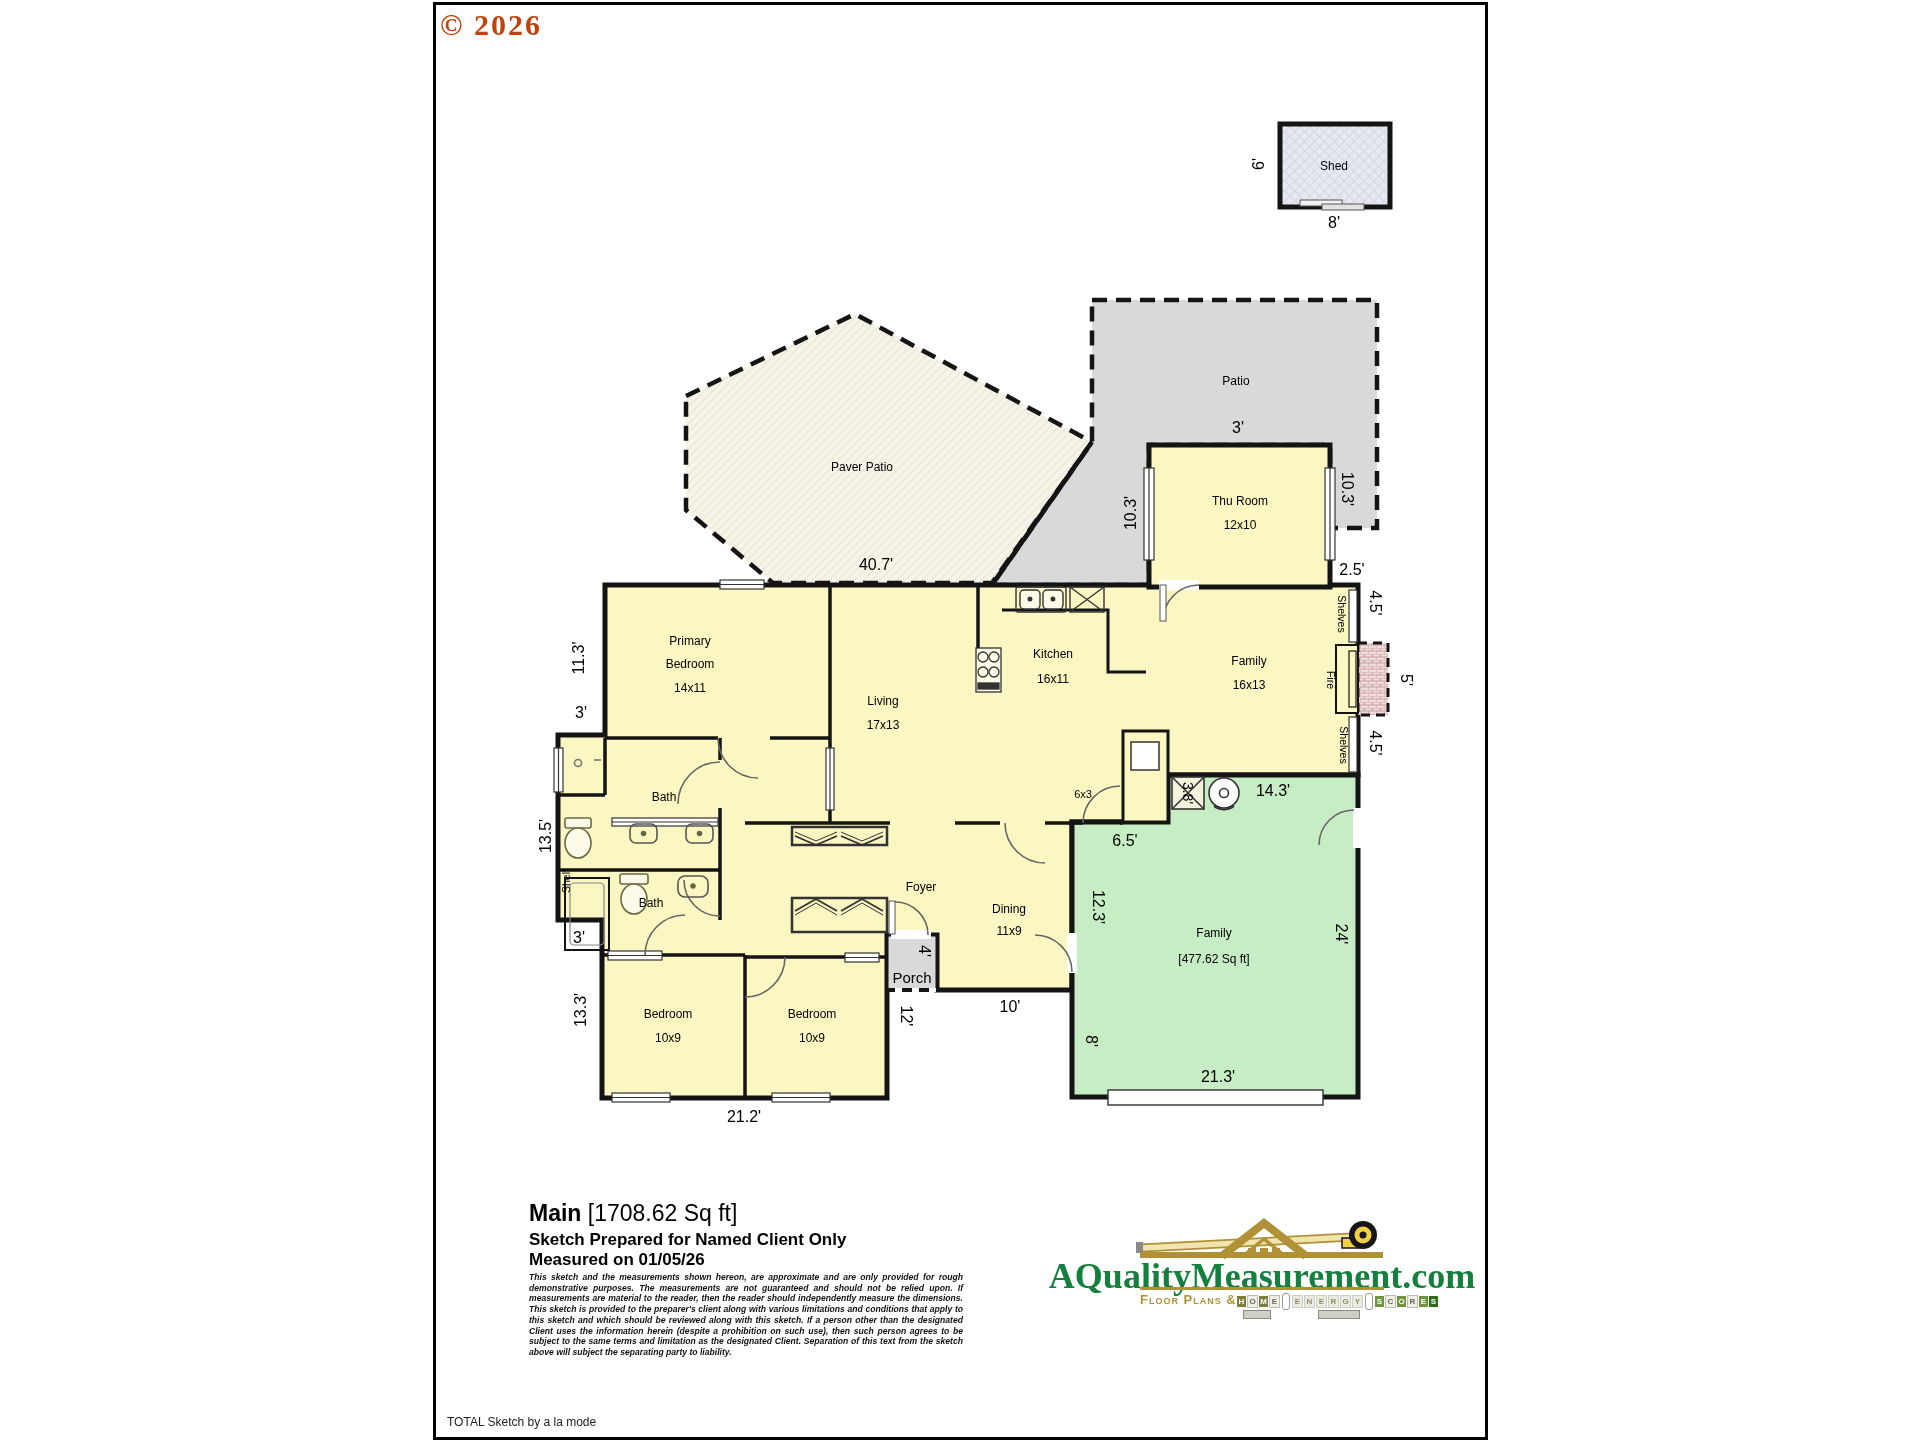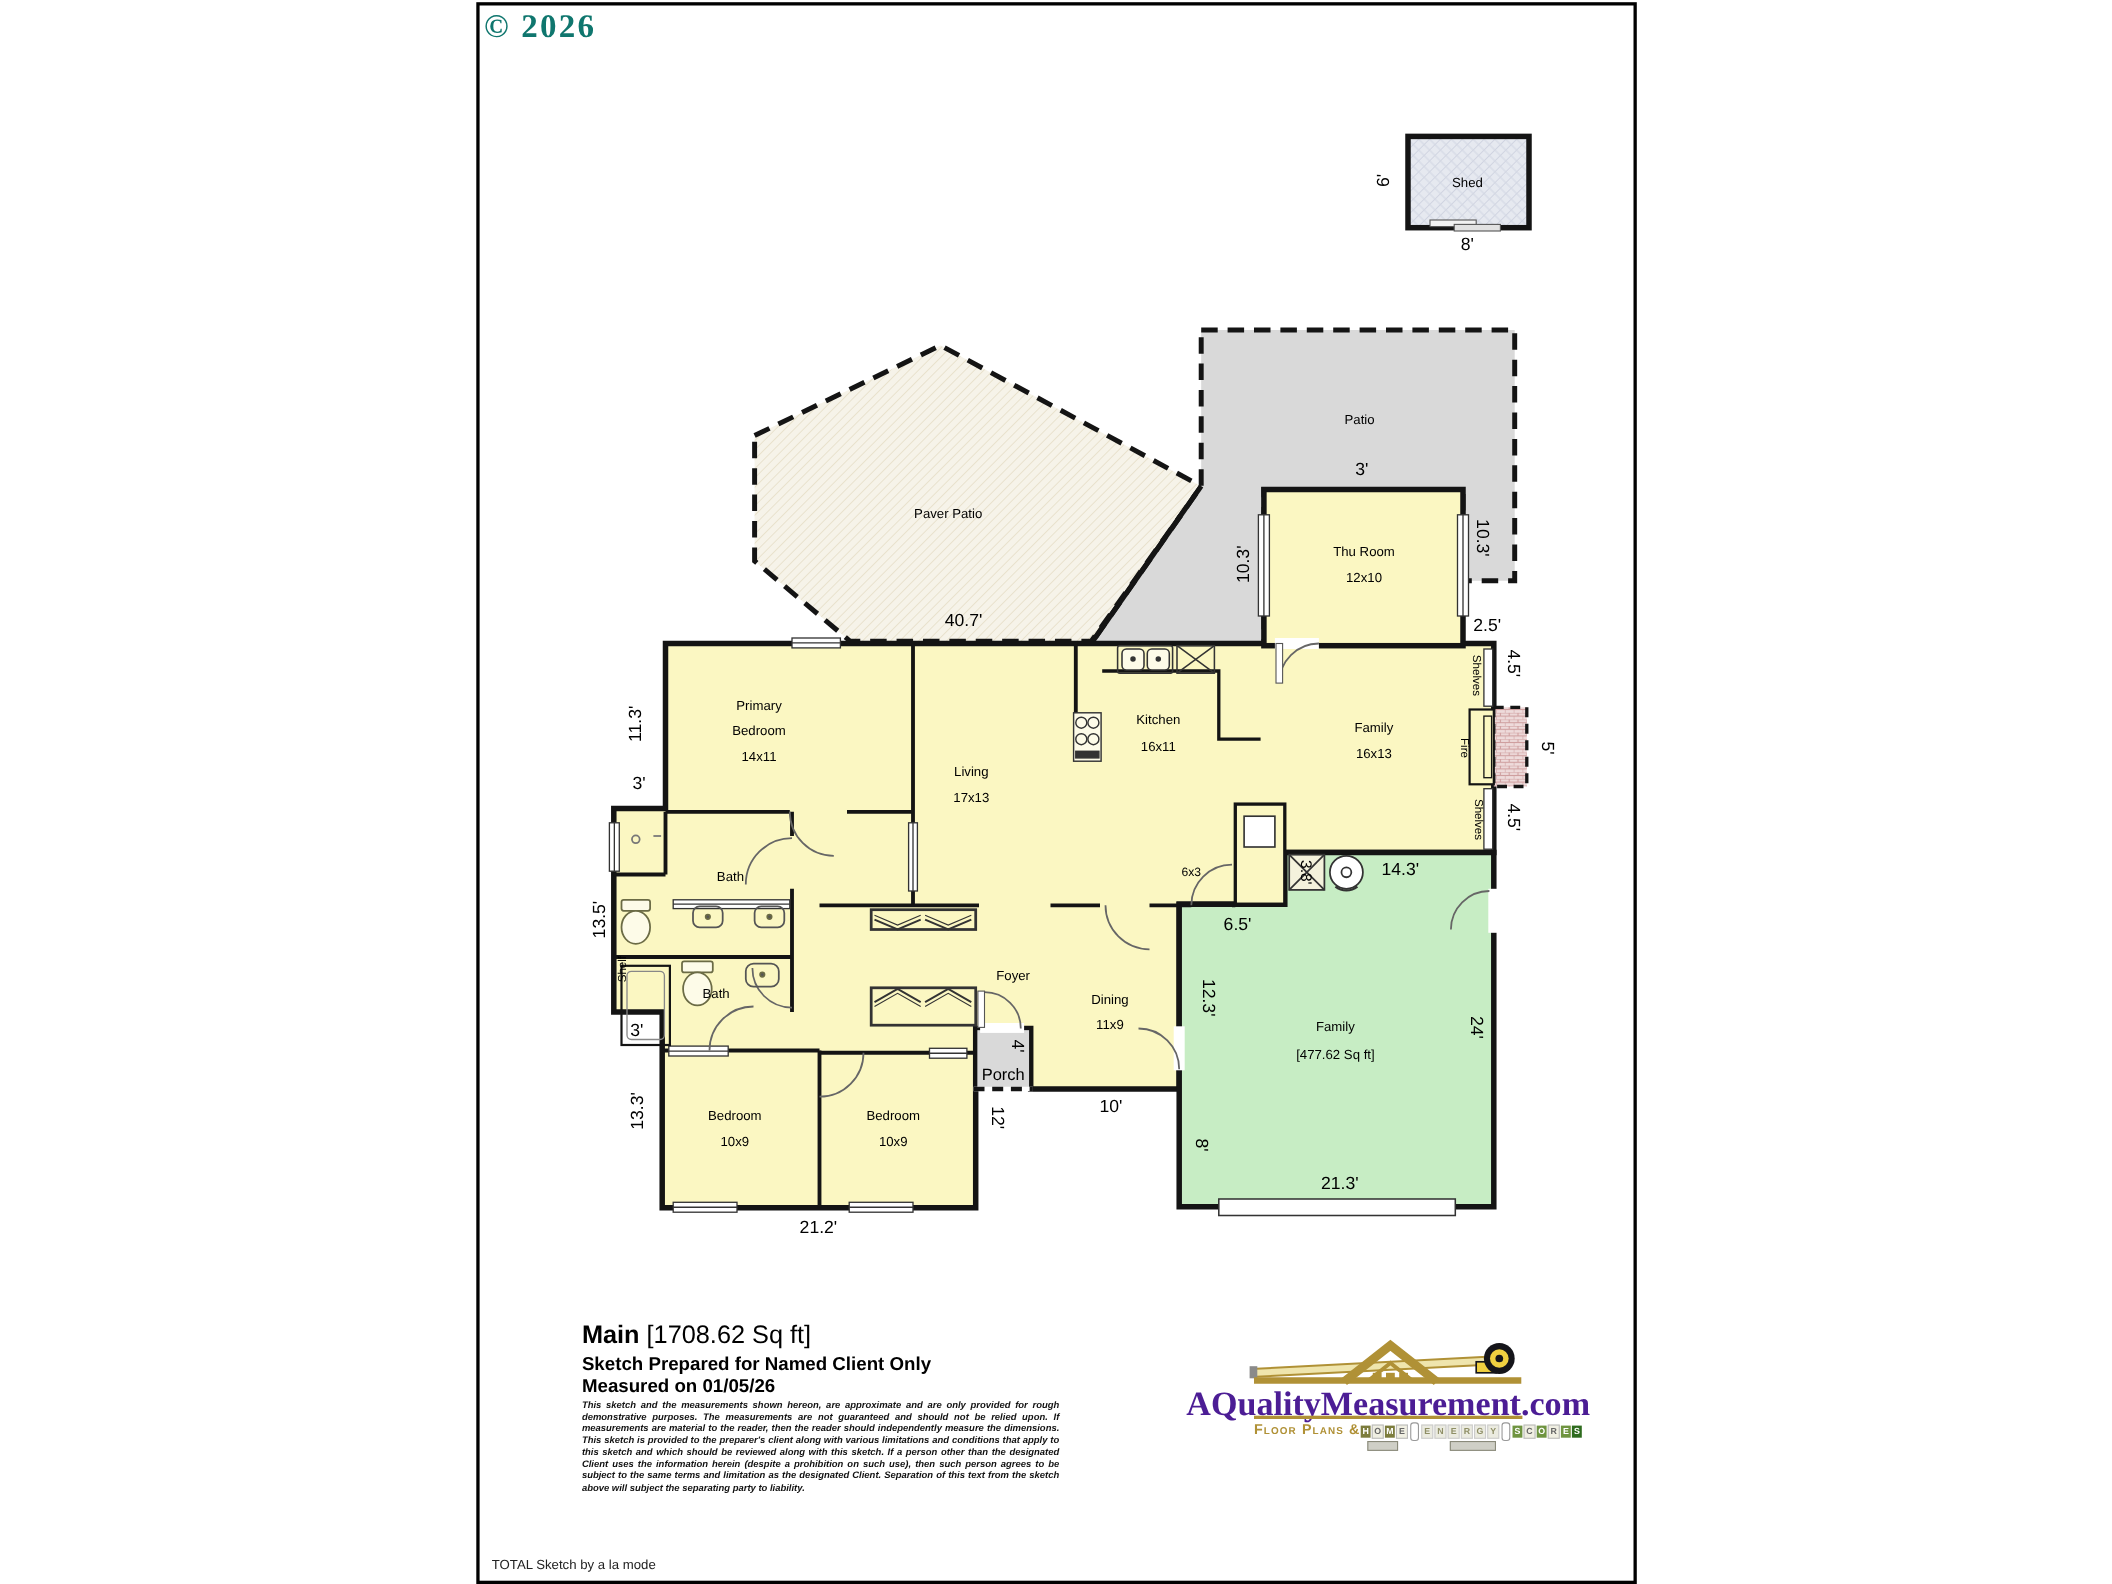--- a/index.html
+++ b/index.html
@@ -8,32 +8,32 @@
   #frame{position:absolute;left:433px;top:2px;width:1049px;height:1432px;border:3px solid #000;background:#fff;}
   #plansvg{position:absolute;left:0;top:0;width:1920px;height:1440px;}
   .lbl{position:absolute;transform:translate(-50%,-50%);white-space:nowrap;color:#000;
        font-size:12px;line-height:1;text-align:center;}
   .dim{font-size:16px;}
   .dimS{font-size:14px;}
   .tiny{font-size:10.5px;}
   .rL{transform:translate(-50%,-50%) rotate(-90deg);}
   .rR{transform:translate(-50%,-50%) rotate(90deg);}
   .copyright{position:absolute;left:440px;top:8px;font-family:"Liberation Serif",serif;
-             font-weight:bold;font-size:30px;color:#0f766e;letter-spacing:2px;}
+             font-weight:bold;font-size:30px;color:#c2410c;letter-spacing:2px;}
   
   .main-line{position:absolute;left:529px;top:1200px;font-size:23px;}
   .main-name{font-weight:bold;}
   .prepared{position:absolute;left:529px;top:1230px;font-size:17px;font-weight:bold;}
   .measured{position:absolute;left:529px;top:1250px;font-size:17px;font-weight:bold;}
   .disclaimer{position:absolute;left:529px;top:1272px;width:434px;font-size:8.6px;
               font-weight:bold;font-style:italic;line-height:1.25;text-align:justify;color:#111;}
   .footer-note{position:absolute;left:447px;top:1415px;font-size:12px;color:#222;}
   
   .logo-site{position:absolute;left:1262px;top:1276px;transform:translate(-50%,-50%);
-             font-family:"Liberation Serif",serif;font-weight:bold;font-size:31px;color:#4c1d95;white-space:nowrap;}
+             font-family:"Liberation Serif",serif;font-weight:bold;font-size:36px;color:#15803d;white-space:nowrap;}
   .logo-rule{position:absolute;left:1140px;top:1287px;width:244px;height:3px;background:#b09136;}
   .logo-tagline{position:absolute;left:1140px;top:1292px;font-size:13px;font-weight:bold;color:#b09136;
                 font-variant:small-caps;letter-spacing:1px;}
   #logo-tiles{position:absolute;left:1237px;top:1293px;display:flex;align-items:center;gap:1px;}
   .tile{display:inline-block;width:9px;height:11px;font-size:8px;font-weight:bold;
         text-align:center;line-height:11px;font-family:"Liberation Sans",sans-serif;}
   .tile.olive{background:#7c7c3c;color:#fff;}
   .tile.light{background:#f0efe2;color:#666;border:0.5px solid #bbb;}
   .tile.gray{background:#ebebe0;color:#8f8f66;border:0.5px solid #ccc;}
   .tile.green{background:#6f9440;color:#fff;}

